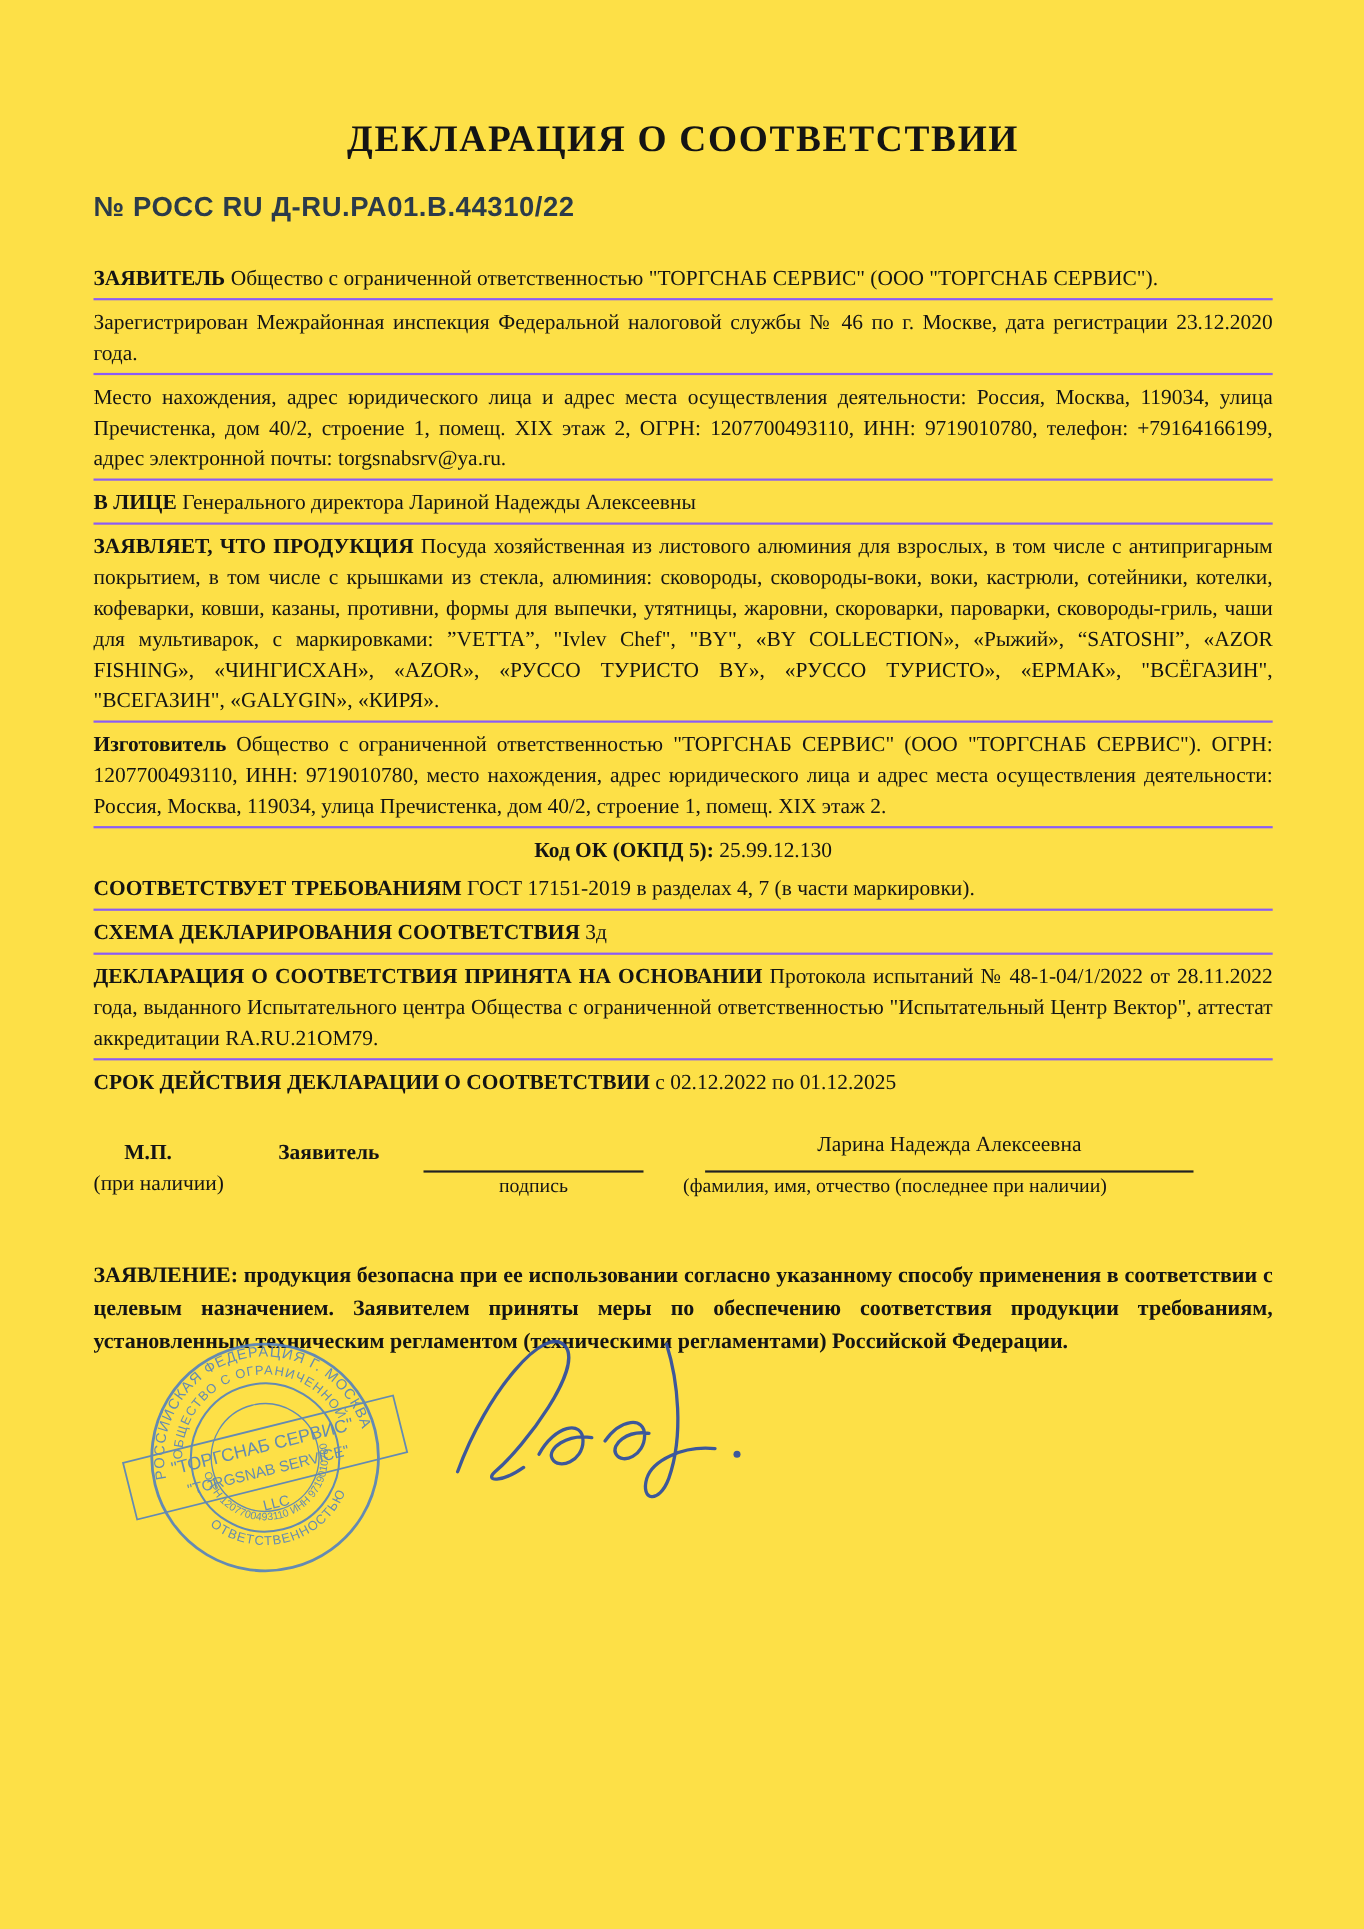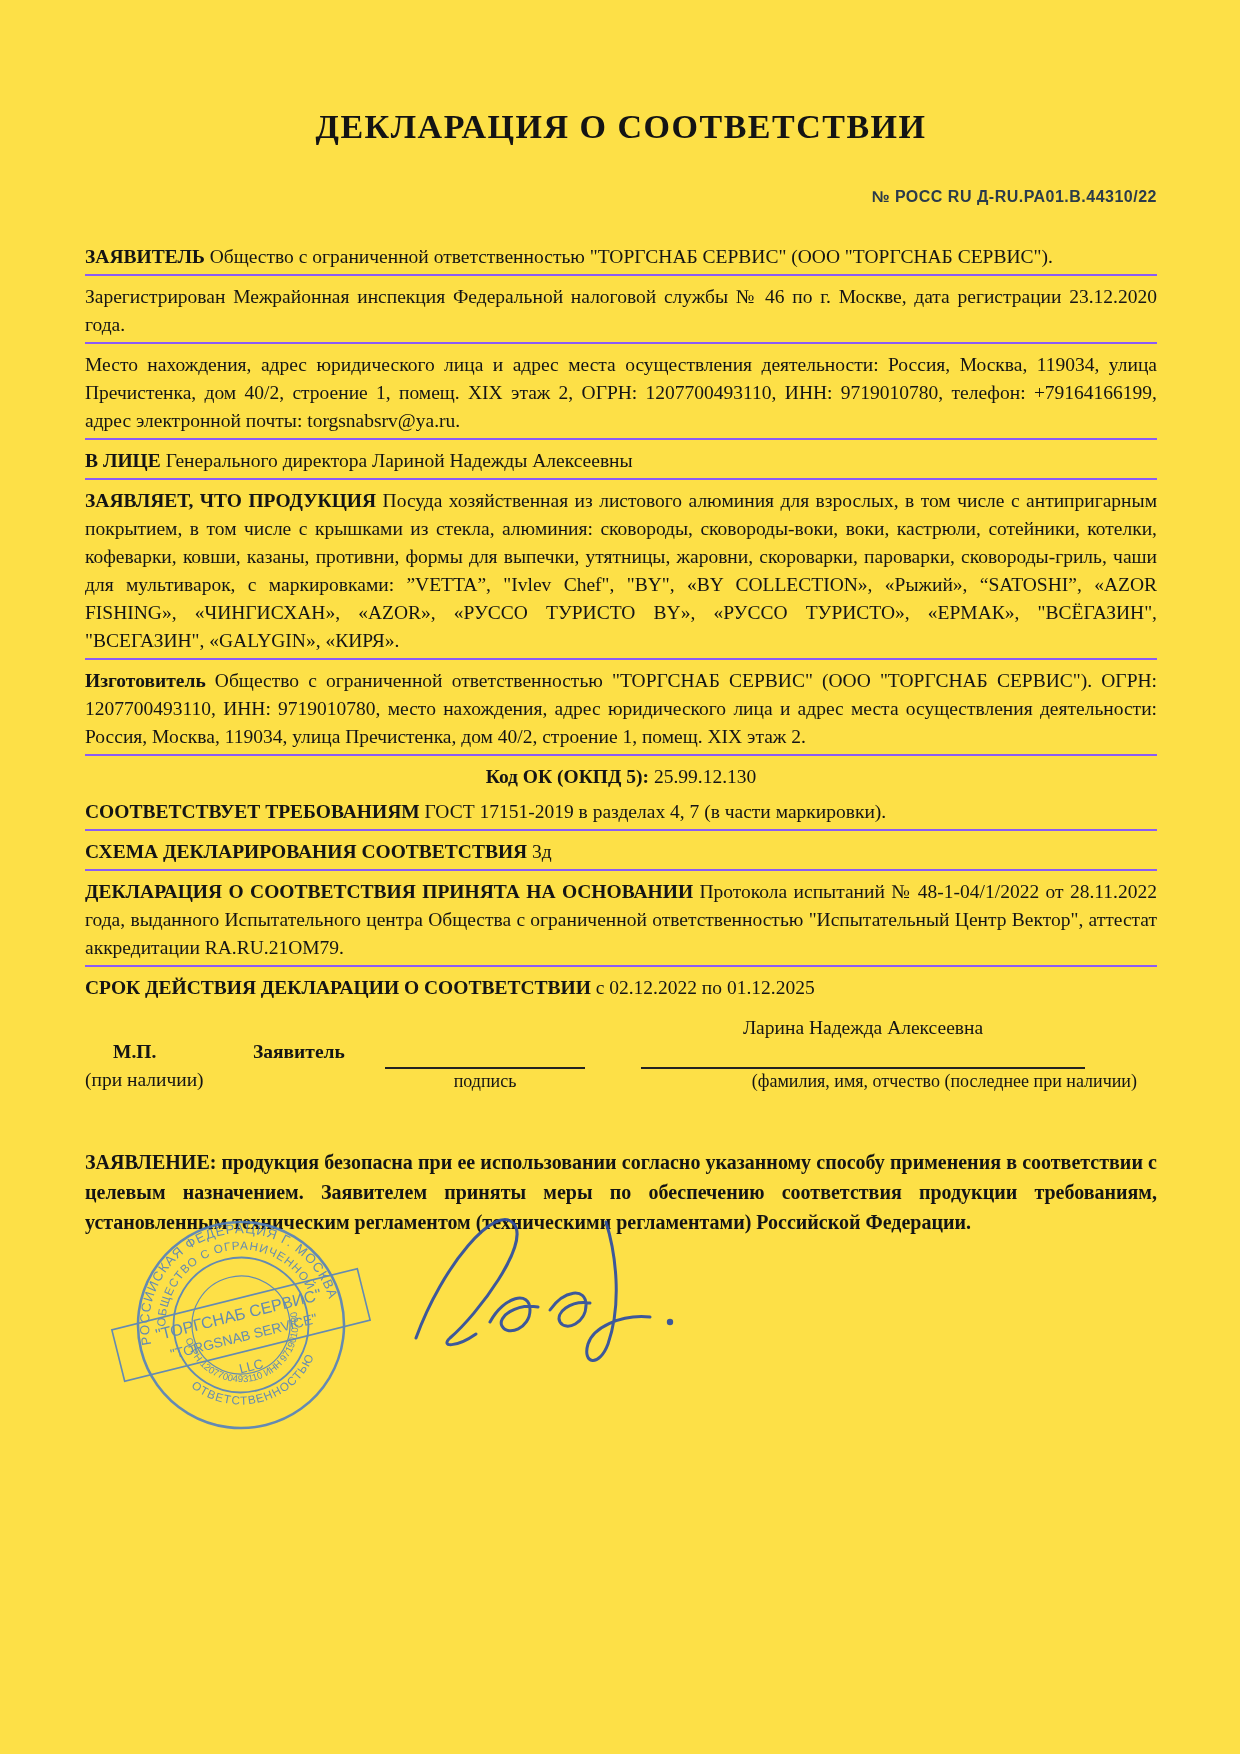--- a/index.html
+++ b/index.html
@@ -19,26 +19,26 @@
   }
   .doc-title{
     text-align:center;
     font-size:34px;
     font-weight:bold;
     letter-spacing:1.5px;
     margin:0;
     padding-top:8px;
   }
   .doc-number{
-    text-align:right;
+    text-align:left;
     font-family:"Liberation Sans","DejaVu Sans",sans-serif;
-    font-size:16px;
+    font-size:25px;
     font-weight:bold;
     letter-spacing:.5px;
-    margin-top:42px;
+    margin-top:28px;
   }
   .sections{margin-top:30px;}
   .sec{
     font-size:19.5px;
     line-height:28px;
     text-align:justify;
     text-align-last:left;
     padding:7px 0 3px 0;
     border-bottom:2px solid #8b5cf6;
     margin:0;
@@ -51,22 +51,22 @@
     position:relative;
     height:118px;
     font-size:19.5px;
   }
   .sig-mp{position:absolute;left:28px;top:36px;font-weight:bold;}
   .sig-mp-note{position:absolute;left:0px;top:64px;}
   .sig-applicant{position:absolute;left:168px;top:36px;font-weight:bold;}
   .sig-line{position:absolute;left:300px;top:62px;width:200px;border-top:2px solid #222;}
   .sig-caption{position:absolute;left:300px;top:66px;width:200px;text-align:center;font-size:18px;}
   .name-line{position:absolute;left:556px;top:62px;width:444px;border-top:2px solid #222;}
-  .name-value{position:absolute;left:556px;top:12px;width:444px;text-align:center;}
-  .name-caption{position:absolute;left:552px;top:66px;width:500px;text-align:right;font-size:18px;}
+  .name-value{position:absolute;left:556px;top:28px;width:444px;text-align:center;}
+  .name-caption{position:absolute;left:536px;top:66px;width:500px;text-align:left;font-size:18px;}
   .statement{
     font-size:20px;
     line-height:30px;
     font-weight:bold;
     text-align:justify;
     text-align-last:left;
     margin-top:24px;
   }
   .stamp{
     position:absolute;

